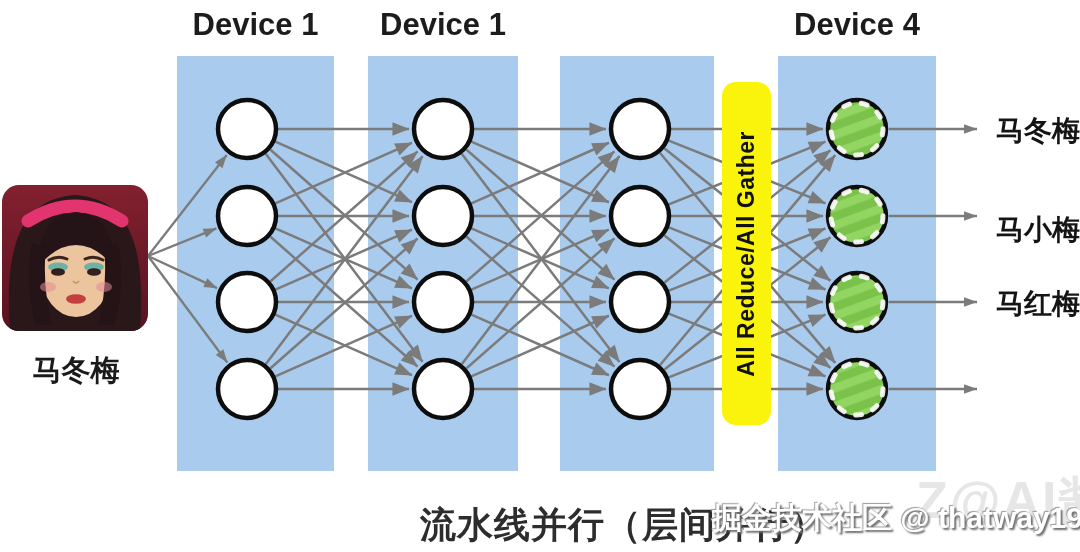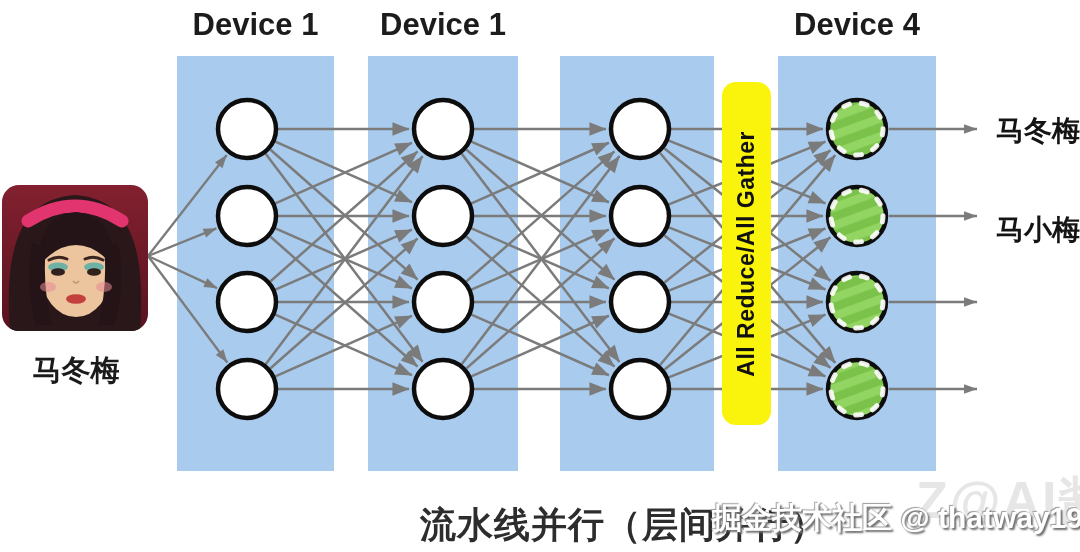--- a/index.html
+++ b/index.html
@@ -179,17 +179,18 @@
         <ellipse cx="102" cy="102" rx="8" ry="5" fill="#e58a93" opacity=".55"></ellipse>
         <path d="M71,96 Q74,100 77,96" fill="none" stroke="#c99a72" stroke-width="2"></path>
         <ellipse cx="74" cy="114" rx="10" ry="4.8" fill="#c4403e"></ellipse>
       </g>
     </svg>
   </div>
   <div class="input-label">马冬梅</div>
 
   <div class="out-label o-1">马冬梅</div>
   <div class="out-label o-2">马小梅</div>
+  <div class="out-label o-3">马红梅</div>
 
   <div class="caption">流水线并行（层间并行）</div>
   <div class="ghost">Z@AI酱</div>
   <div class="watermark">掘金技术社区 @ thatway1989</div>
 </div>
 
 </body></html>

